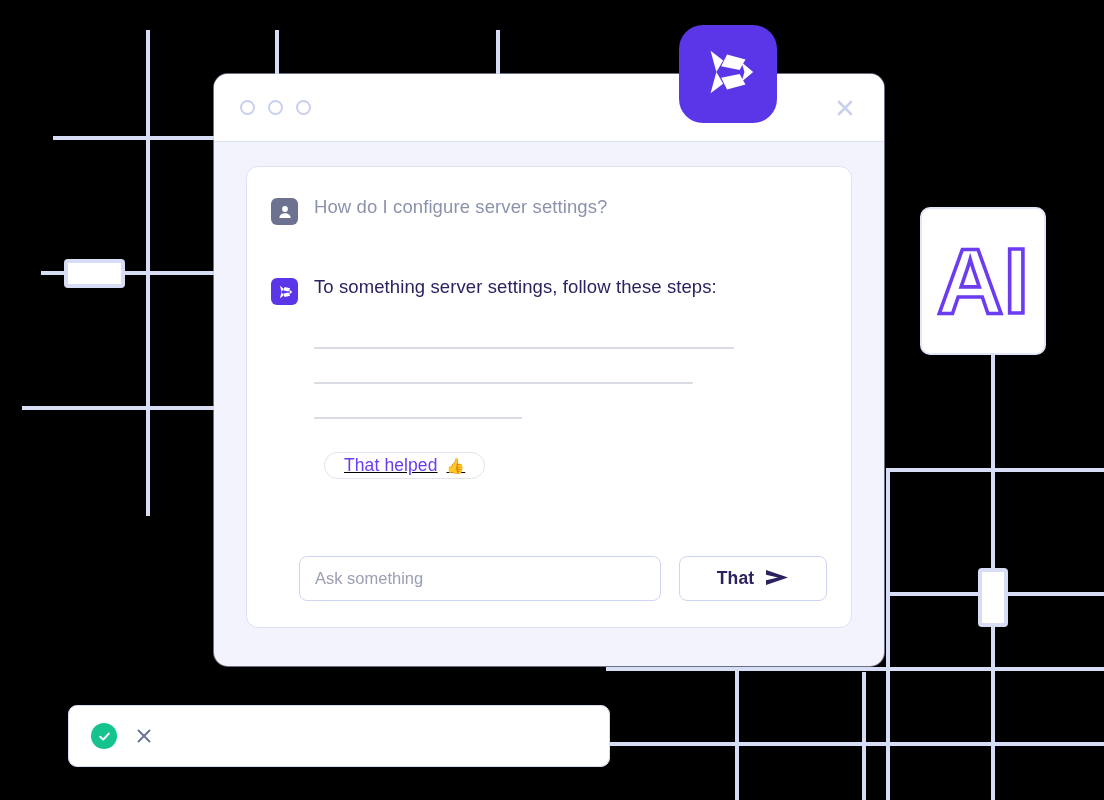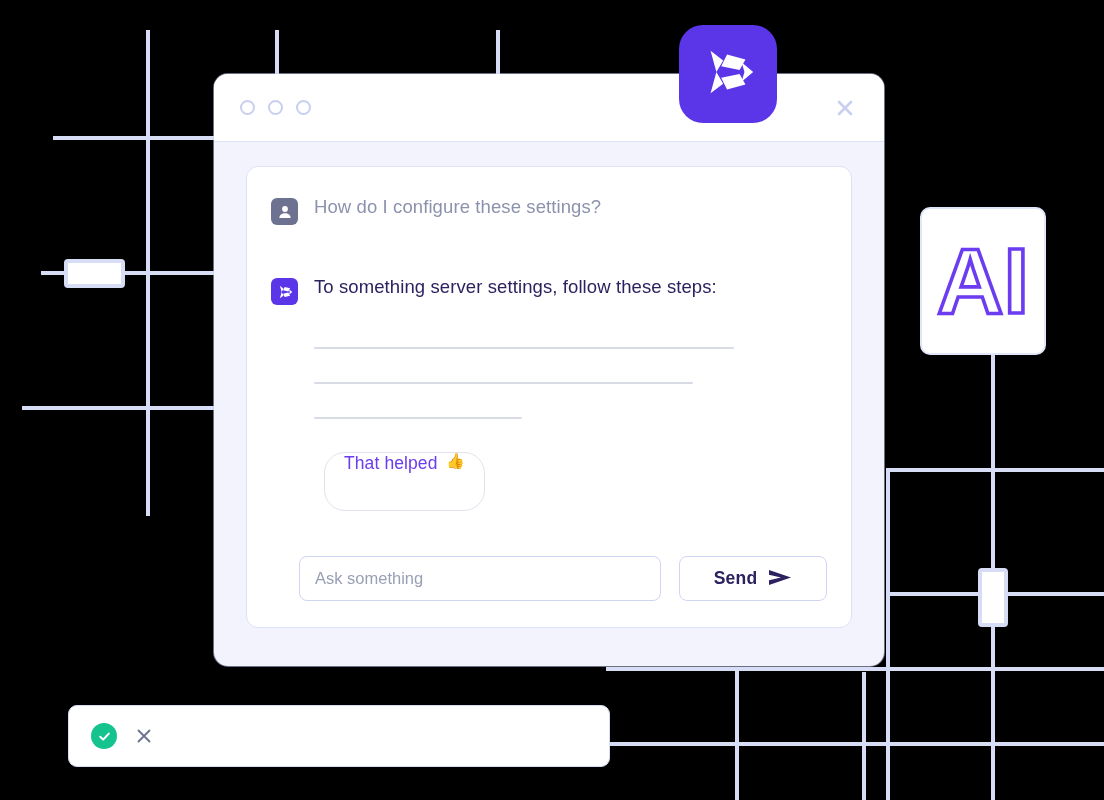--- a/index.html
+++ b/index.html
@@ -105,28 +105,29 @@
     height: 2px;
     background: #D9DBE4;
     border-radius: 2px;
   }
   .sk-line + .sk-line { margin-top: 33px; }
 
   .helped-btn {
     margin: 33px 0 0 0;
     margin-left: 5px;
     display: inline-flex;
-    align-items: flex-start;
+    align-items: center;
     gap: 9px;
-    height: 59px;
+    height: 27px;
     padding: 0 19px;
     border: 1.6px solid #E2E3EC;
     border-radius: 21px;
     background: #FFFFFF;
     cursor: pointer;
+    text-decoration: underline;
   }
   .helped-label {
     font-size: 17.5px;
     color: #6B3CF0;
     letter-spacing: 0.1px;
   }
   .helped-emoji { font-size: 15px; line-height: 1; }
 
   .composer {
     position: absolute;
@@ -274,21 +275,21 @@
     <div class="window-body">
       <div class="chat-card">
 
         <div class="msg-row">
           <span class="avatar-user">
             <svg width="16" height="16" viewBox="0 0 16 16" fill="#FFFFFF">
               <circle cx="8" cy="5" r="2.9"></circle>
               <path d="M2.4 14c0-3.1 2.5-4.7 5.6-4.7s5.6 1.6 5.6 4.7z"></path>
             </svg>
           </span>
-          <span class="msg-user-text">How do I configure these settings?</span>
+          <span class="msg-user-text">How do I configure server settings?</span>
         </div>
 
         <div class="msg-row">
           <span class="avatar-bot">
             <svg width="18" height="18" viewBox="0 0 64 64" fill="#FFFFFF">
               <path d="M14 10 L27 20 L20 32 L27 44 L14 54 L20 32 Z"></path>
               <path d="M31 14 L50 19 L44 30 L25 26 Z"></path>
               <path d="M31 50 L50 45 L44 34 L25 38 Z"></path>
               <path d="M46 22 L58 32 L46 42 L49 32 Z"></path>
             </svg>
@@ -305,21 +306,21 @@
         <div style="padding-left:48px">
           <button class="helped-btn">
             <span class="helped-label">That helped</span>
             <span class="helped-emoji">👍</span>
           </button>
         </div>
 
         <div class="composer">
           <input class="ask-input" type="text" placeholder="Ask something" style="">
           <button class="send-btn">
-            <span class="send-label">Send</span>
+            <span class="send-label">That</span>
             <span>
               <svg width="24" height="17" viewBox="0 0 24 17" fill="#2D2160">
                 <path d="M1 1 L23 8.5 L1 16 L1 11.2 L13 8.5 L1 5.8 Z"></path>
               </svg>
             </span>
           </button>
         </div>
 
       </div>
     </div>

